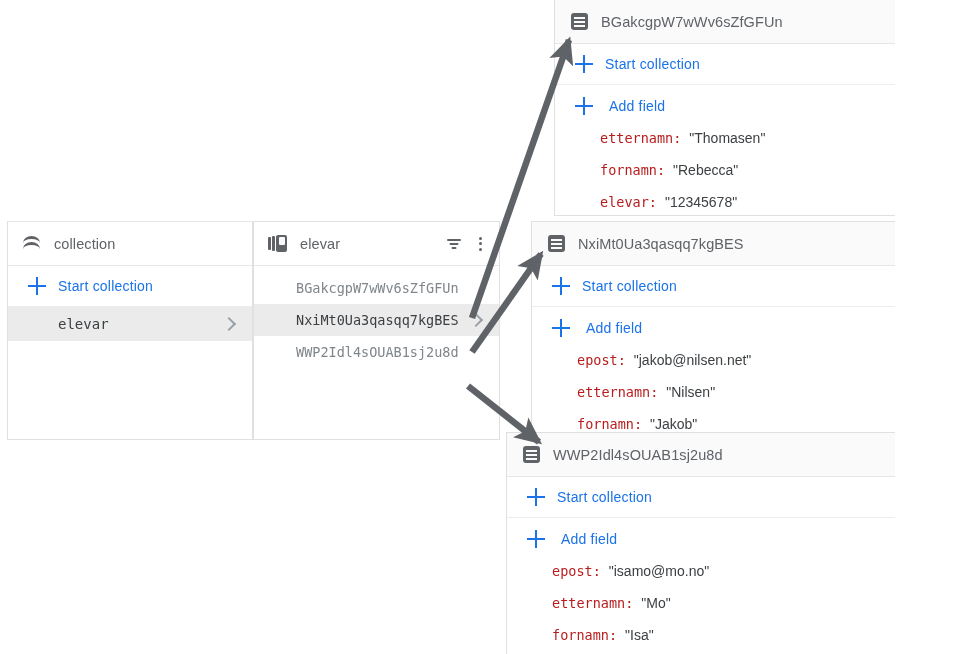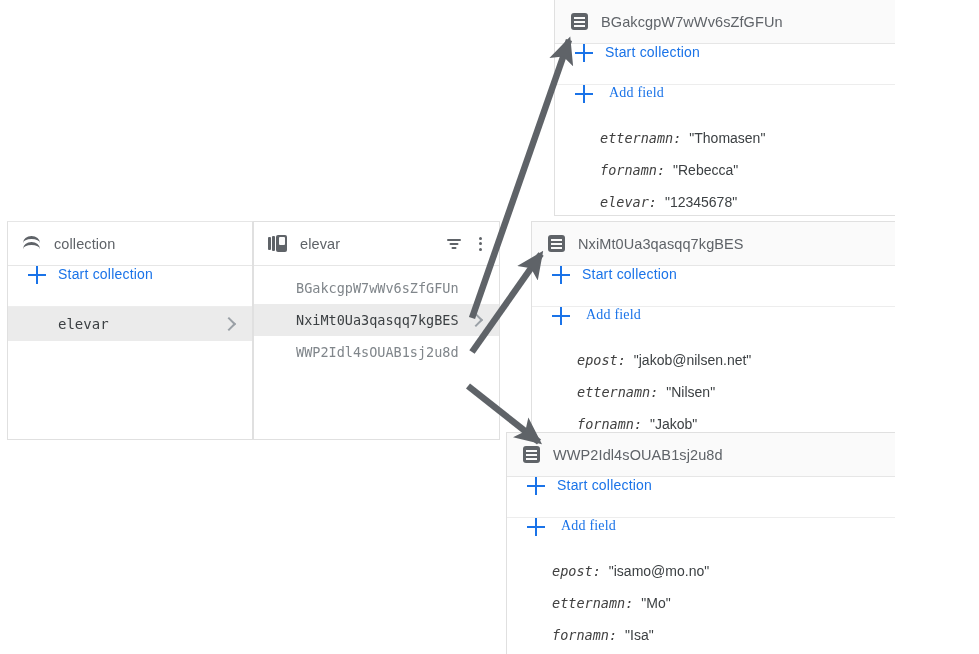--- a/index.html
+++ b/index.html
@@ -102,40 +102,40 @@
   .ic-chev { width: 18px; height: 18px; position: relative; flex:0 0 auto; }
   .ic-chev::before {
     content:""; position:absolute; left:4px; top:4px;
     width: 8px; height: 8px;
     border-top: 2px solid #9aa0a6; border-right: 2px solid #9aa0a6;
     transform: rotate(45deg);
   }
 
   
   .action-row {
-    display: flex; align-items: flex-start;
+    display: flex; align-items: center;
     height: 41px;
     padding-left: 20px;
     color: #1a73e8;
     font-size: 14px;
     font-weight: 500;
     letter-spacing: .2px;
     border-bottom: 1px solid #ededed;
     cursor: pointer;
   }
   .action-row .plus {
     position: relative; width: 18px; height: 18px; margin-right: 12px; flex:0 0 auto;
   }
   .action-row .plus::before, .action-row .plus::after {
     content:""; position:absolute; background:#1a73e8;
   }
   .action-row .plus::before { left:0; top:8px; width:18px; height:2.2px; }
   .action-row .plus::after  { left:8px; top:0; width:2.2px; height:18px; }
   .action-row.wide-gap .plus { margin-right: 16px; }
-  .action-row.no-border { border-bottom: none; font-family: Liberation Serif, serif; }
+  .action-row.no-border { border-bottom: none; }
 
   .doc-row {
     display: flex; align-items: center;
     height: 32px;
     padding: 0 14px 0 42px;
     font-family: "DejaVu Sans Mono", monospace;
     font-size: 13.5px;
     color: #80868b;
     cursor: pointer;
     white-space: nowrap;
@@ -158,22 +158,21 @@
   .field-row {
     display: flex; align-items: baseline;
     height: 32px;
     padding-left: 45px;
     font-size: 14px;
     white-space: nowrap;
   }
   .field-row .k {
     font-family: "DejaVu Sans Mono", monospace;
     font-size: 13.5px;
-    color: #404040;
-    font-style: italic;
+    color: #b91c1c;
   }
   .field-row .v {
     color: #3c4043;
     margin-left: 8px;
     font-size: 14px;
   }
 
   .fields-pad { padding-top: 4px; }
 
   

